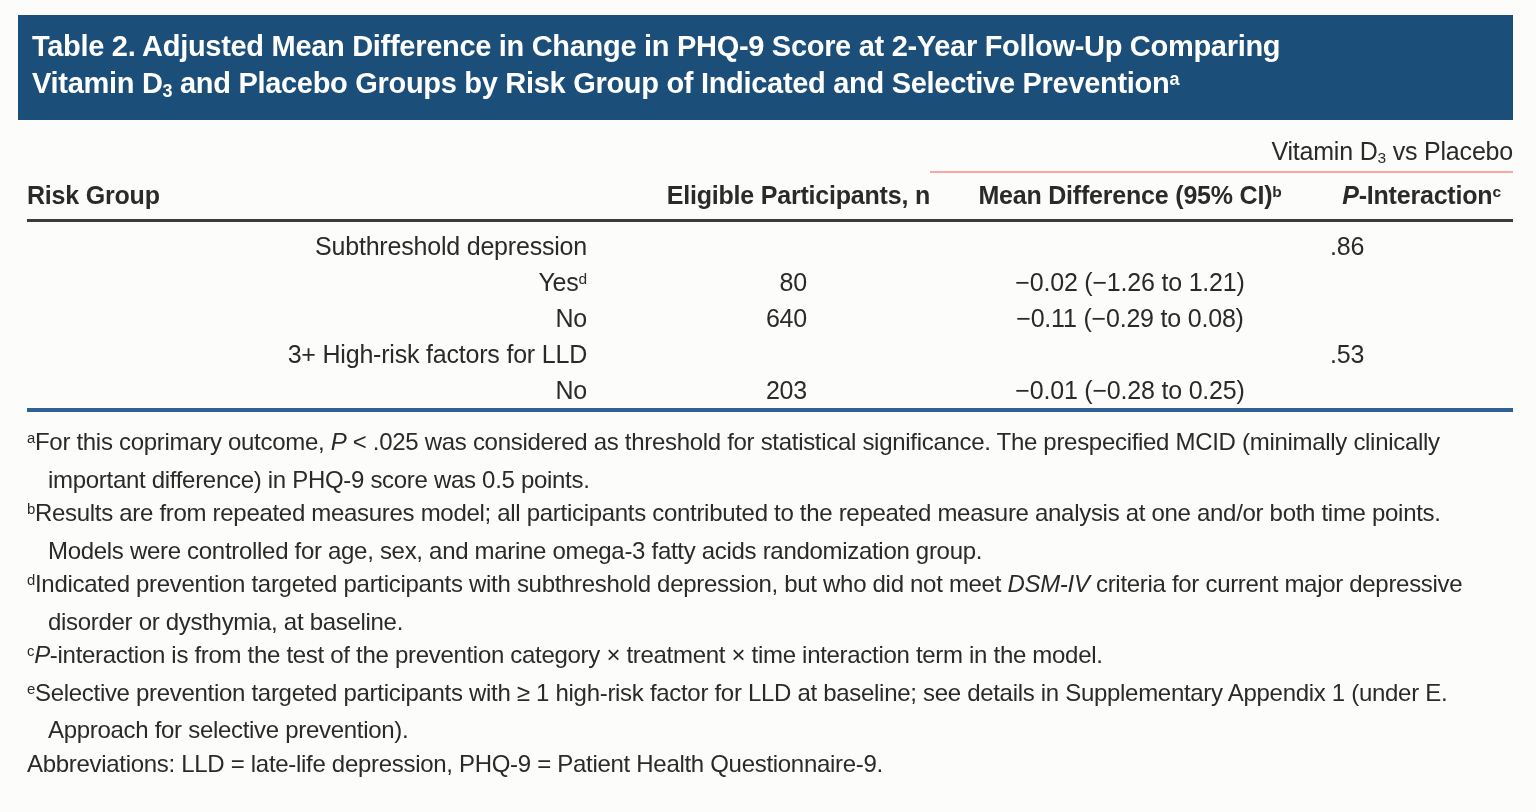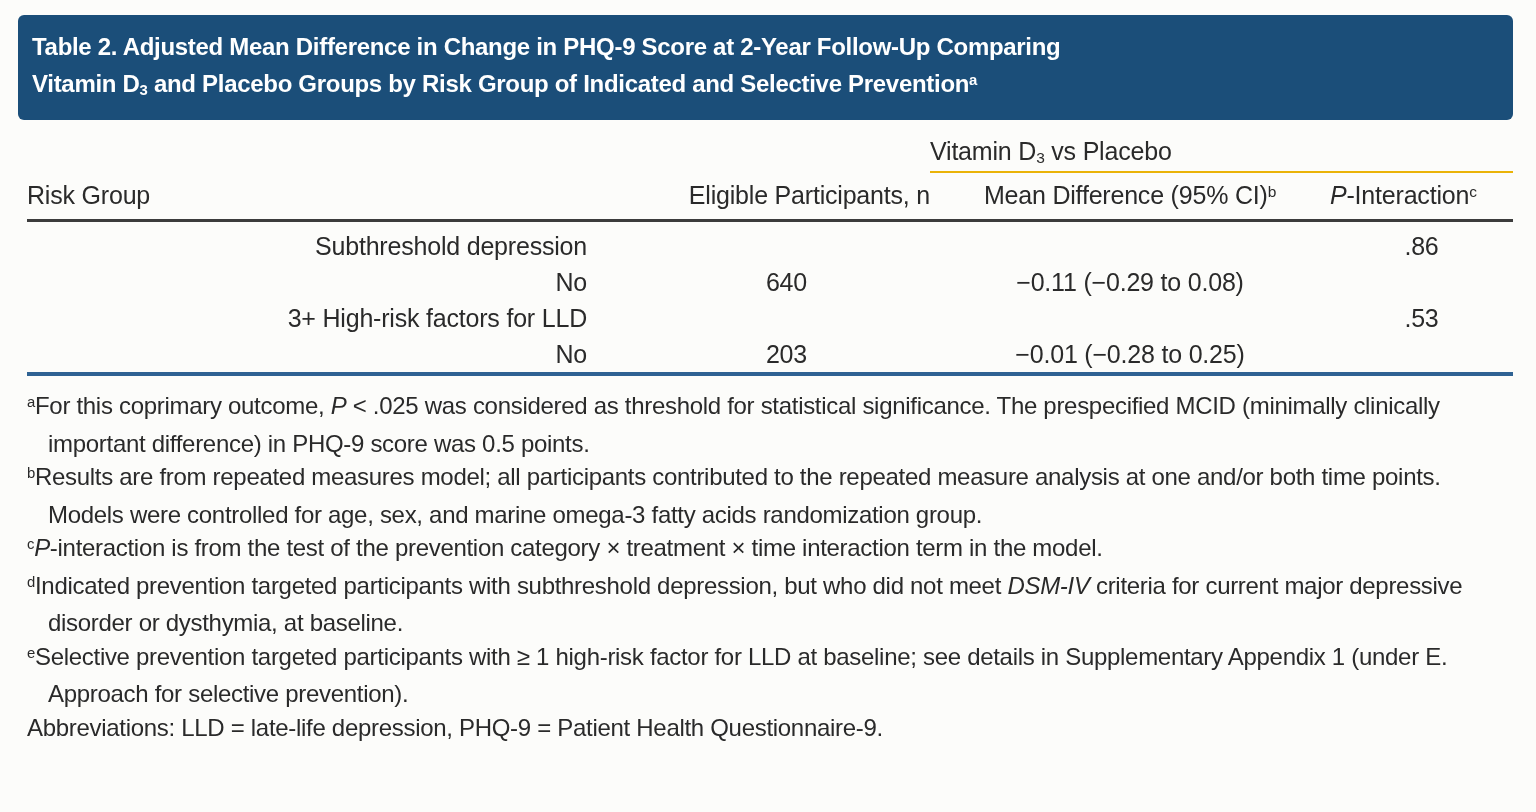--- a/index.html
+++ b/index.html
@@ -15,25 +15,24 @@
   .sheet {
     position: absolute;
     left: 18px;
     top: 15px;
     width: 1495px;
   }
   .title-bar {
     background: #1b4e79;
     color: #ffffff;
     padding: 13px 24px 14px 14px;
-    font-size: 24px;
+    font-size: 29px;
     font-weight: bold;
     line-height: 37px;
     letter-spacing: -0.3px;
-    border-radius: 6px;
   }
   .title-bar sub { font-size: 62%; }
   .title-bar sup { font-size: 62%; }
   .table-wrap {
     margin-left: 9px;
     width: 1486px;
     margin-top: 5px;
   }
   table.results {
     border-collapse: collapse;
@@ -44,43 +43,44 @@
   }
   table.results th {
     font-weight: normal;
     vertical-align: bottom;
   }
   tr.spanner-row td, tr.spanner-row th {
     padding: 6px 0 5px 0;
     height: 35px;
   }
   th.spanner {
-    text-align: left;
-    border-bottom: 2px solid #eab308;
+    text-align: right;
+    border-bottom: 2px solid #fca5a5;
   }
   tr.header-row th {
     padding: 5px 0 9px 0;
     border-bottom: 3px solid #3c3c3c;
     height: 32px;
+    font-weight: bold;
   }
   th.h-risk { text-align: left; }
   th.h-n { text-align: right; }
   th.h-md { text-align: center; }
-  th.h-p { text-align: left; margin-top: 22px; }
+  th.h-p { text-align: center; margin-top: 22px; }
   tbody td {
     height: 36px;
     padding: 0;
     vertical-align: middle;
   }
   tbody tr:first-child td { padding-top: 6px; }
   td.c-label { text-align: right; }
   tr.indent td.c-label { padding-left: 57px; }
   td.c-n { text-align: right; padding-right: 123px; }
   td.c-md { text-align: center; }
-  td.c-p { text-align: center; }
+  td.c-p { }
   table.results { border-bottom: 4px solid #2f6293; }
   sup {
     font-size: 62%;
     vertical-align: baseline;
     position: relative;
     top: -0.45em;
   }
   sub {
     font-size: 62%;
     vertical-align: baseline;
@@ -135,20 +135,26 @@
         </tr>
       </thead>
       <tbody>
         <tr>
           <td class="c-label"><span>Subthreshold depression</span></td>
           <td class="c-n"></td>
           <td class="c-md"></td>
           <td class="c-p">.86</td>
         </tr>
         <tr class="indent">
+          <td class="c-label"><span>Yes</span><sup>d</sup></td>
+          <td class="c-n">80</td>
+          <td class="c-md">−0.02 (−1.26 to 1.21)</td>
+          <td class="c-p"></td>
+        </tr>
+        <tr class="indent">
           <td class="c-label"><span>No</span></td>
           <td class="c-n">640</td>
           <td class="c-md">−0.11 (−0.29 to 0.08)</td>
           <td class="c-p"></td>
         </tr>
         <tr>
           <td class="c-label"><span>3+ High-risk factors for LLD</span></td>
           <td class="c-n"></td>
           <td class="c-md"></td>
           <td class="c-p">.53</td>
@@ -159,19 +165,19 @@
           <td class="c-md">−0.01 (−0.28 to 0.25)</td>
           <td class="c-p"></td>
         </tr>
       </tbody>
     </table>
   </div>
 
   <div class="footnotes">
     <div class="footnote"><sup>a</sup><span>For this coprimary outcome, </span><i>P</i><span> &lt; .025 was considered as threshold for statistical significance. The prespecified MCID (minimally clinically important difference) in PHQ-9 score was 0.5 points.</span></div>
     <div class="footnote"><sup>b</sup><span>Results are from repeated measures model; all participants contributed to the repeated measure analysis at one and/or both time points. Models were controlled for age, sex, and marine omega-3 fatty acids randomization group.</span></div>
+    <div class="footnote"><sup>d</sup><span>Indicated prevention targeted participants with subthreshold depression, but who did not meet </span><i>DSM-IV</i><span> criteria for current major depressive disorder or dysthymia, at baseline.</span></div>
     <div class="footnote"><sup>c</sup><i>P</i><span>-interaction is from the test of the prevention category × treatment × time interaction term in the model.</span></div>
-    <div class="footnote"><sup>d</sup><span>Indicated prevention targeted participants with subthreshold depression, but who did not meet </span><i>DSM-IV</i><span> criteria for current major depressive disorder or dysthymia, at baseline.</span></div>
     <div class="footnote"><sup>e</sup><span>Selective prevention targeted participants with ≥ 1 high-risk factor for LLD at baseline; see details in Supplementary Appendix 1 (under E. Approach for selective prevention).</span></div>
     <div class="footnote abbrev"><span>Abbreviations: LLD = late-life depression, PHQ-9 = Patient Health Questionnaire-9.</span></div>
   </div>
 
 </div>
 
 </body></html>

